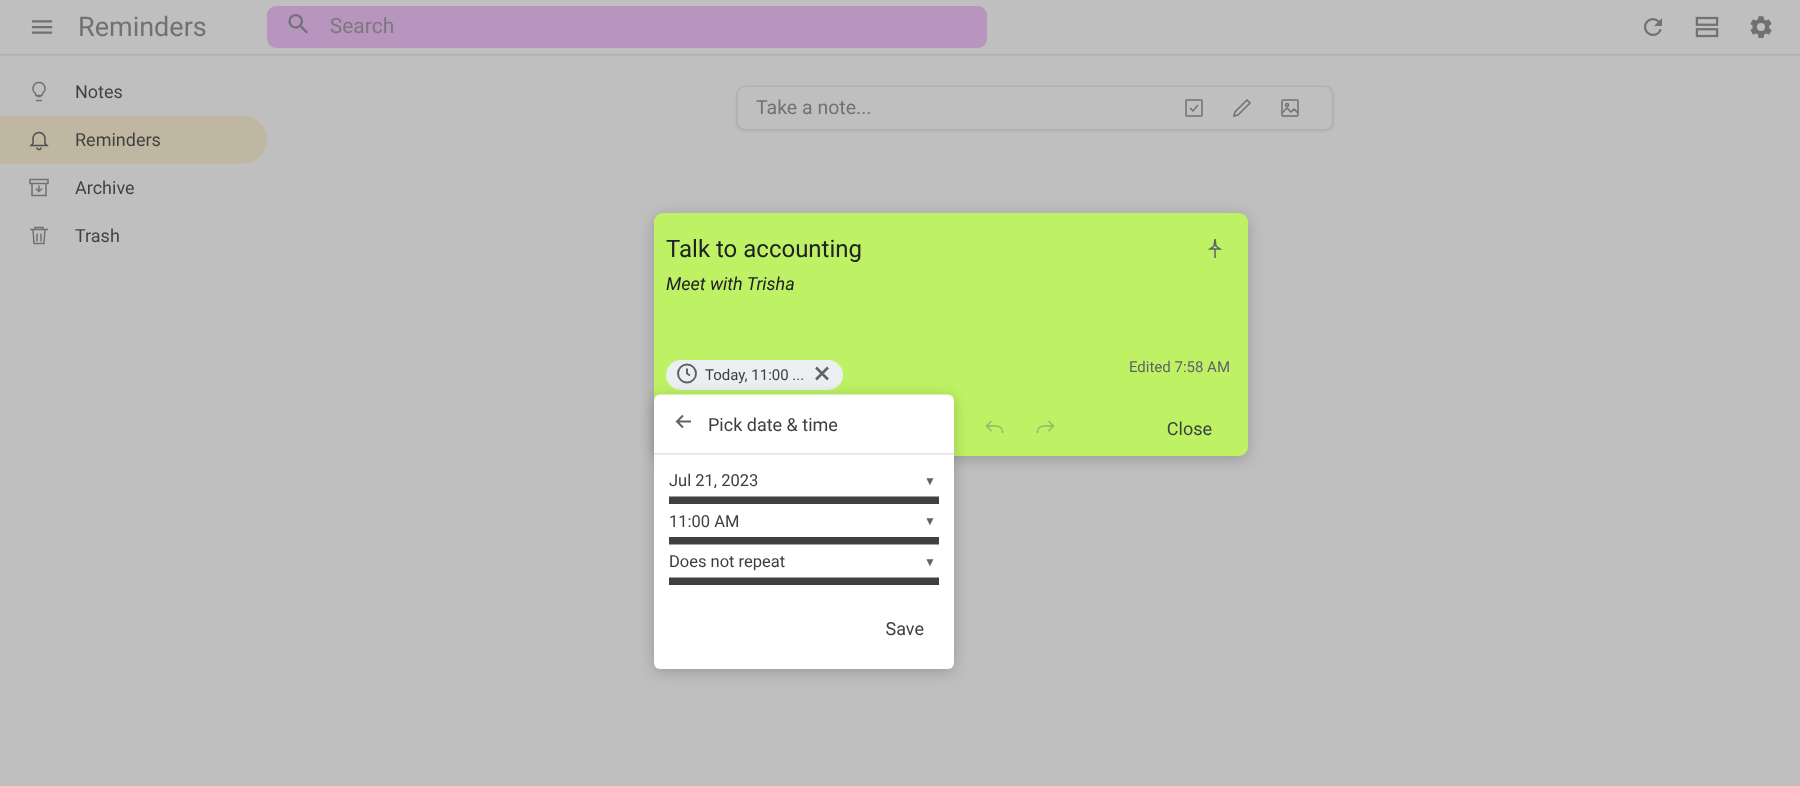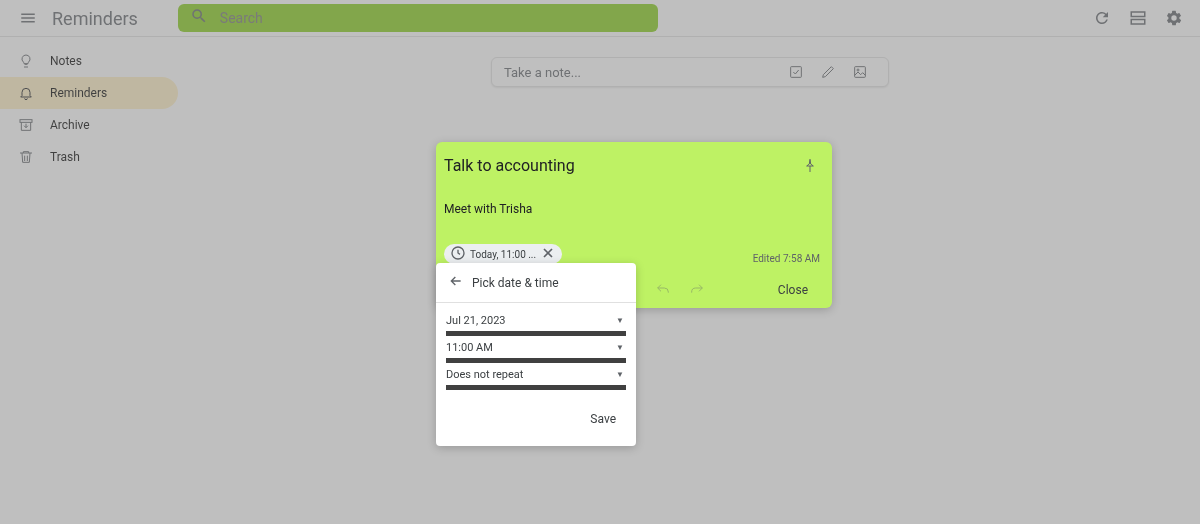--- a/index.html
+++ b/index.html
@@ -1,21 +1,21 @@
 <!DOCTYPE html>
 <html><head>
   <meta charset="utf-8">
   <style>
     * { margin: 0; padding: 0; box-sizing: border-box; font-family: 'Roboto', Arial, sans-serif; }
     body { width: 1200px; height: 524px; overflow: hidden; position: relative; background: #fff; }
     .main-ui { width: 100%; height: 100%; }
     .header { height: 37px; display: flex; align-items: center; padding: 0 8px; border-bottom: 1px solid #e0e0e0; }
     .menu-btn { width: 40px; height: 40px; display: flex; align-items: center; justify-content: center; color: #5f6368; cursor: pointer; border-radius: 50%; }
     .app-title { font-size: 18px; color: #5f6368; margin-left: 4px; margin-right: 40px; font-weight: 400; }
-    .search-bar { background: #84cc16; height: 28px; width: 480px; border-radius: 6px; display: flex; align-items: center; padding: 0 12px; }
+    .search-bar { background: #f0abfc; height: 28px; width: 480px; border-radius: 6px; display: flex; align-items: center; padding: 0 12px; }
     .search-bar .icon { color: #5f6368; margin-right: 12px; }
     .search-bar input { border: none; background: transparent; outline: none; font-size: 14px; color: #5f6368; width: 100%; }
     .header-spacer { flex: 1; }
     .header-icon { width: 36px; height: 36px; display: flex; align-items: center; justify-content: center; color: #5f6368; cursor: pointer; border-radius: 50%; }
     .content { display: flex; height: calc(100% - 37px); }
     .sidebar { width: 180px; padding-top: 8px; }
     .sidebar-item { height: 32px; display: flex; align-items: center; padding-left: 12px; border-radius: 0 16px 16px 0; cursor: pointer; color: #000000; font-size: 12px; margin-right: 2px; }
     .sidebar-item.active { background: #feefc3; }
     .sidebar-item .icon { width: 28px; display: flex; justify-content: center; color: #5f6368; }
     .sidebar-item.active .icon { color: #202124; }
@@ -23,22 +23,22 @@
     .main { flex: 1; padding-top: 20px; display: flex; justify-content: center; }
     .note-input { width: 398px; height: 30px; border: 1px solid #e0e0e0; border-radius: 6px; box-shadow: 0 1px 2px rgba(0,0,0,0.1); display: flex; align-items: center; padding: 0 12px; background: #fff; }
     .note-input .placeholder { color: #5f6368; font-size: 13px; flex: 1; }
     .note-input .icon { width: 32px; color: #5f6368; display: flex; justify-content: center; cursor: pointer; }
     .overlay { position: absolute; inset: 0; background: rgba(128,128,128,0.5); }
     .note-card { position: absolute; left: 436px; top: 142px; width: 396px; background: #bef264; border-radius: 6px; box-shadow: 0 2px 10px rgba(0,0,0,0.2); }
     .note-card-body { padding: 14px 12px 8px 8px; }
     .note-title-row { display: flex; align-items: flex-start; }
     .note-title { font-size: 16px; color: #202124; flex: 1; font-weight: 400; }
     .pin-btn { color: #5f6368; cursor: pointer; padding: 2px; }
-    .note-body { font-size: 12px; color: #202124; margin-top: 22px; }
-    .note-meta { display: flex; align-items: flex-end; margin-top: 28px; }
+    .note-body { font-size: 12px; color: #202124; margin-top: 2px; font-style: italic; }
+    .note-meta { display: flex; align-items: flex-start; margin-top: 44px; }
     .chip { background: #eceff1; height: 20px; border-radius: 10px; display: inline-flex; align-items: center; padding: 0 6px; font-size: 10px; color: #3c4043; gap: 4px; }
     .chip .icon { color: #5f6368; }
     .chip-close { cursor: pointer; color: #5f6368; }
     .edited { margin-left: auto; font-size: 10px; color: #5f6368; }
     .note-toolbar { display: flex; align-items: center; padding: 4px 4px 4px 6px; height: 36px; }
     .tool-btn { width: 34px; height: 28px; display: flex; align-items: center; justify-content: center; color: #5f6368; cursor: pointer; }
     .tool-btn.disabled { opacity: 0.4; cursor: default; }
     .close-btn { margin-left: auto; padding: 0 20px; font-size: 12px; color: #3c4043; cursor: pointer; height: 32px; display: flex; align-items: center; }
     .popover { position: absolute; left: 436px; top: 263px; width: 200px; background: #fff; border-radius: 4px; box-shadow: 0 2px 10px rgba(0,0,0,0.2); padding-bottom: 8px; }
     .popover-header { display: flex; align-items: center; padding: 10px 12px; gap: 8px; font-size: 12px; color: #3c4043; }

